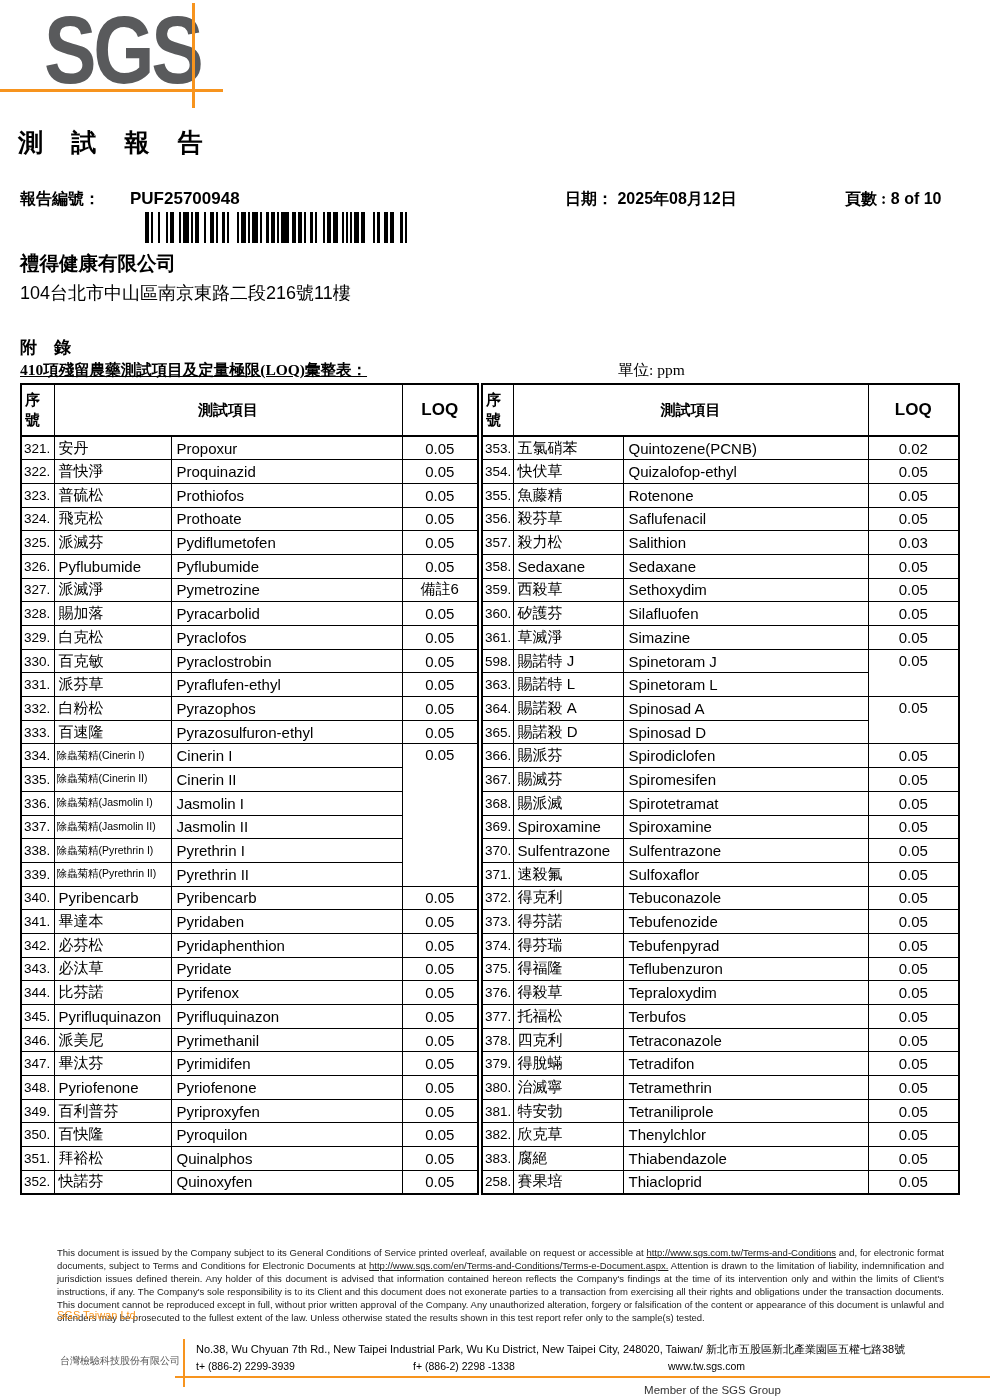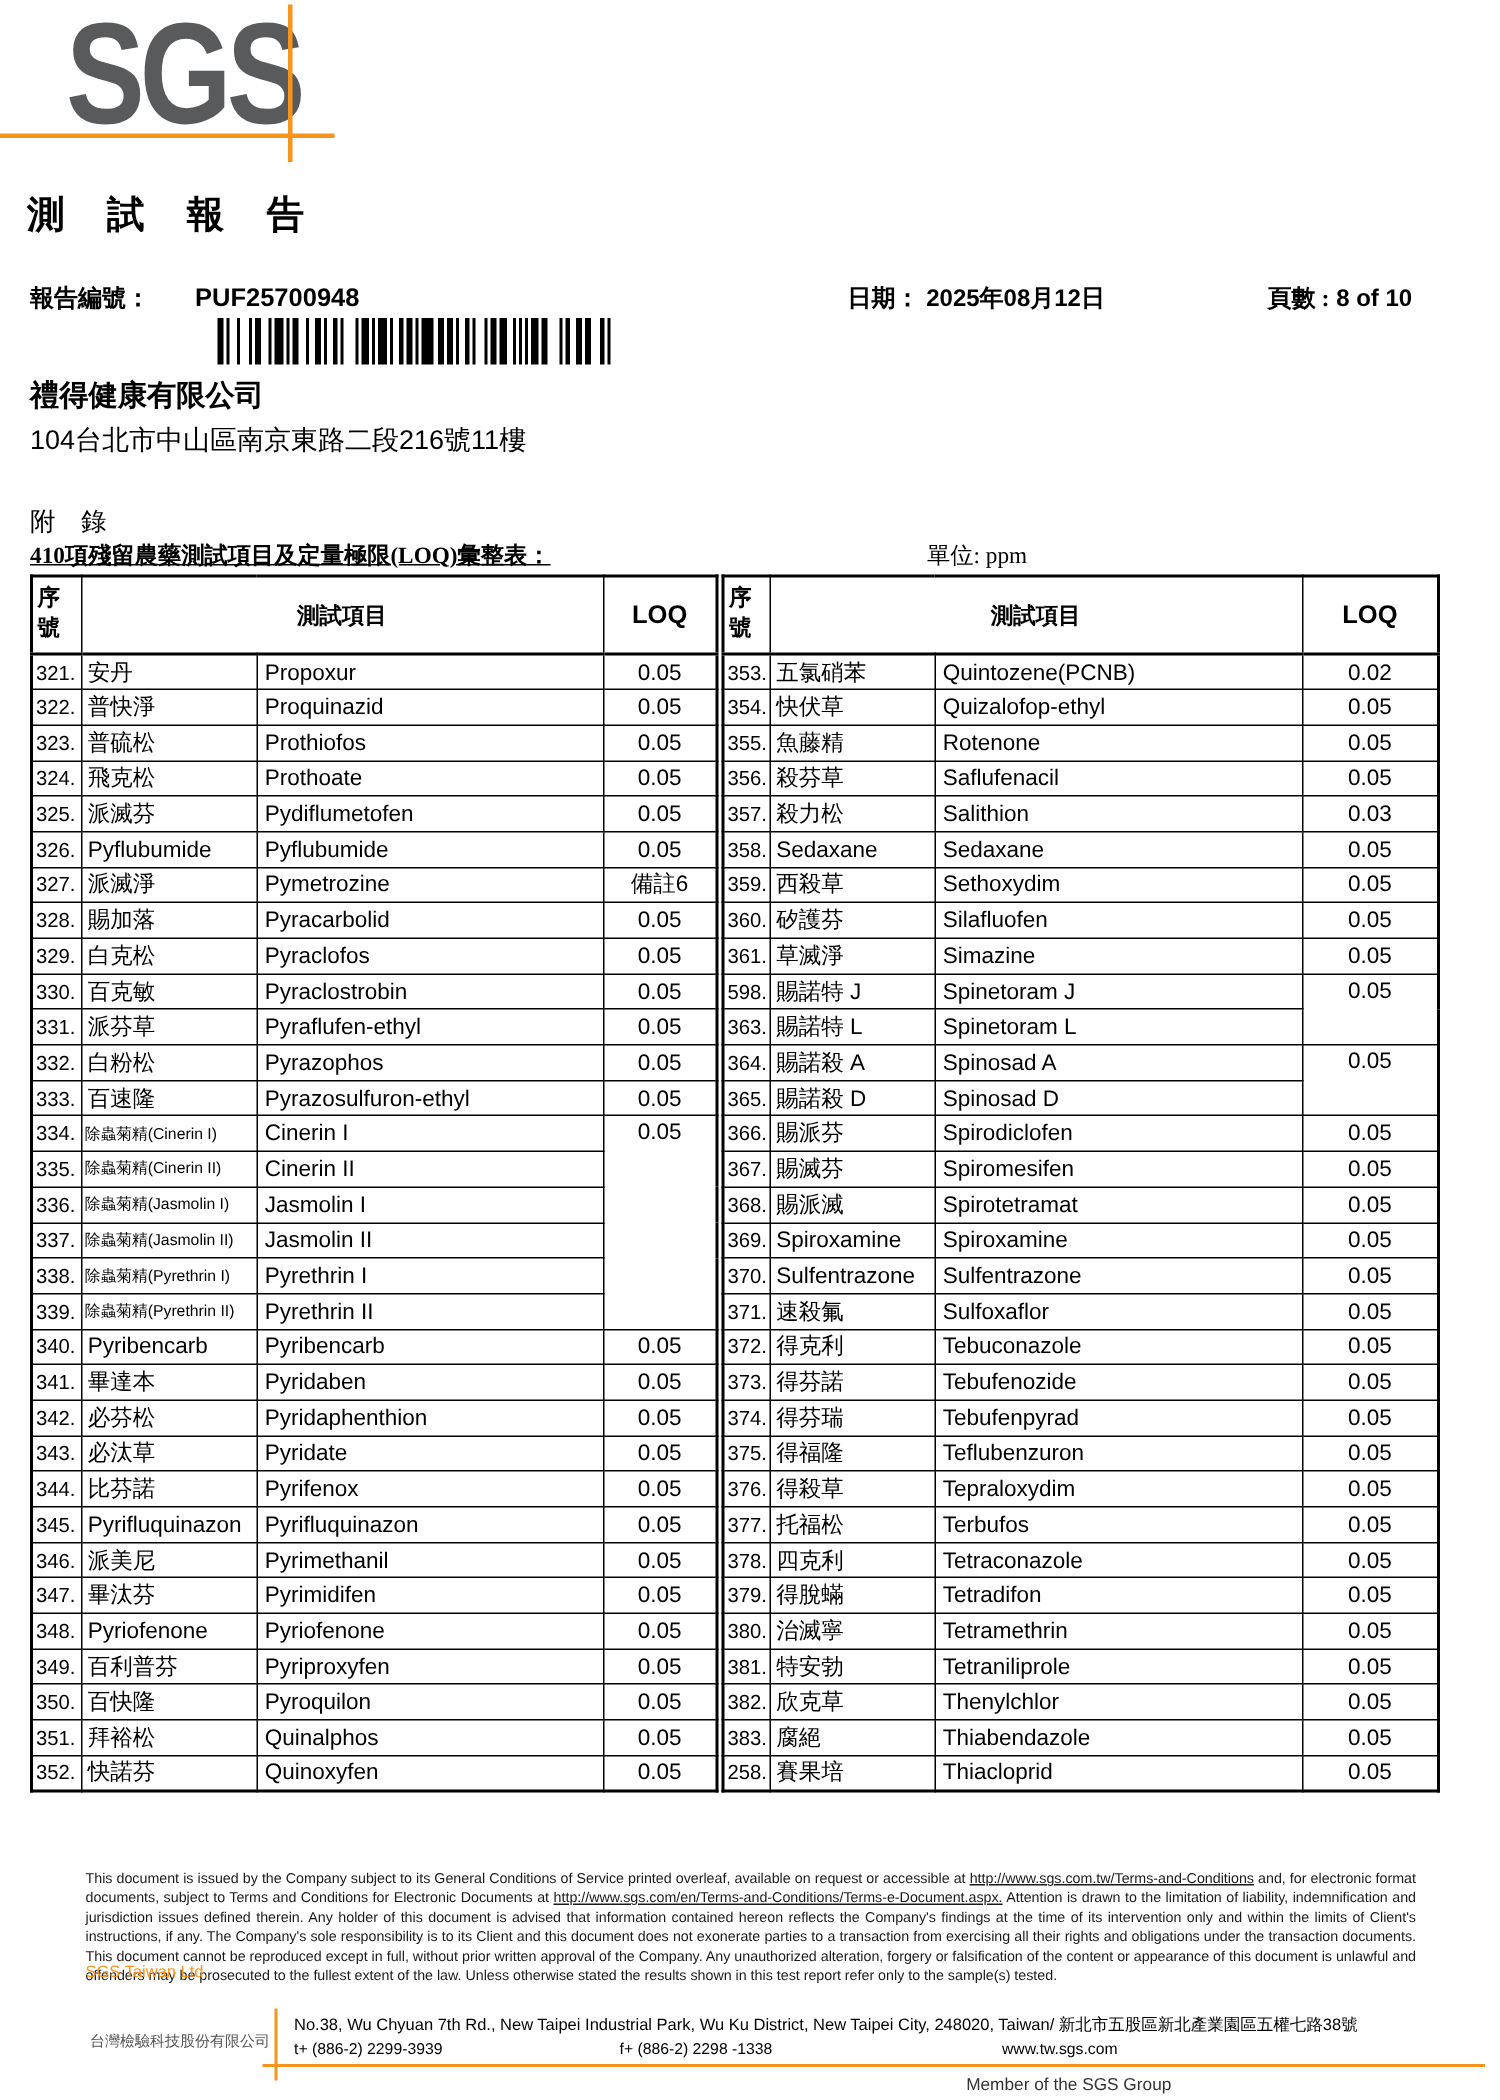--- a/index.html
+++ b/index.html
@@ -23,33 +23,33 @@
   #date-row{left:565px}
   #page-row{left:845px}
 
   #barcode{left:145px;top:212px;width:266px;height:31px;display:flex}
   #barcode div{height:100%}
   #barcode .b{background:#000}
 
   #client-name{left:20px;top:250px;font-size:19.5px;font-weight:bold}
   #client-address{left:20px;top:281px;font-size:18px}
 
-  #appendix-label{left:20px;top:336px;font-size:17px;font-weight:normal}
+  #appendix-label{left:20px;top:336px;font-size:17px;font-weight:bold}
   #table-title{left:20px;top:360px;font-size:15.5px;font-weight:bold;text-decoration:underline}
   #unit-label{left:618px;top:360px;font-size:15.5px}
 
   
   table{border-collapse:collapse;table-layout:fixed;border:2px solid #000;position:absolute;top:383px}
   #table-left{left:20px;width:457px}
   #table-right{left:481px;width:477px}
   th,td{border:1px solid #000;overflow:hidden;white-space:nowrap}
   th{border-bottom:2px solid #000;font-weight:bold;vertical-align:middle}
   thead tr{height:52px}
   tbody tr{height:23.7px}
-  th.h-no{font-size:15px;white-space:normal;word-break:break-all;line-height:1.35;text-align:left;padding-left:3px;font-family:Liberation Mono, monospace}
+  th.h-no{font-size:15px;white-space:normal;word-break:break-all;line-height:1.35;text-align:left;padding-left:3px;font-family:Liberation Serif, serif}
   th.h-item{font-size:15px;text-align:center;font-family:"Liberation Serif",serif}
   th.h-loq{font-size:17px;text-align:center}
   td.col-no{font-size:13.5px;padding-left:2px;text-align:left}
   td.col-zh{font-size:15px;padding-left:4px}
   td.col-zh.small{font-size:10.5px;padding-left:2px}
   td.col-en{font-size:15px;padding-left:5px}
   td.col-loq{font-size:15px;text-align:center}
   td.col-loq.span-top{vertical-align:top;line-height:22px}
   #table-left col.c-no{width:33px}#table-left col.c-zh{width:117px}#table-left col.c-en{width:231px}#table-left col.c-loq{width:76px}
   #table-right col.c-no{width:31px}#table-right col.c-zh{width:110px}#table-right col.c-en{width:245px}#table-right col.c-loq{width:91px}

